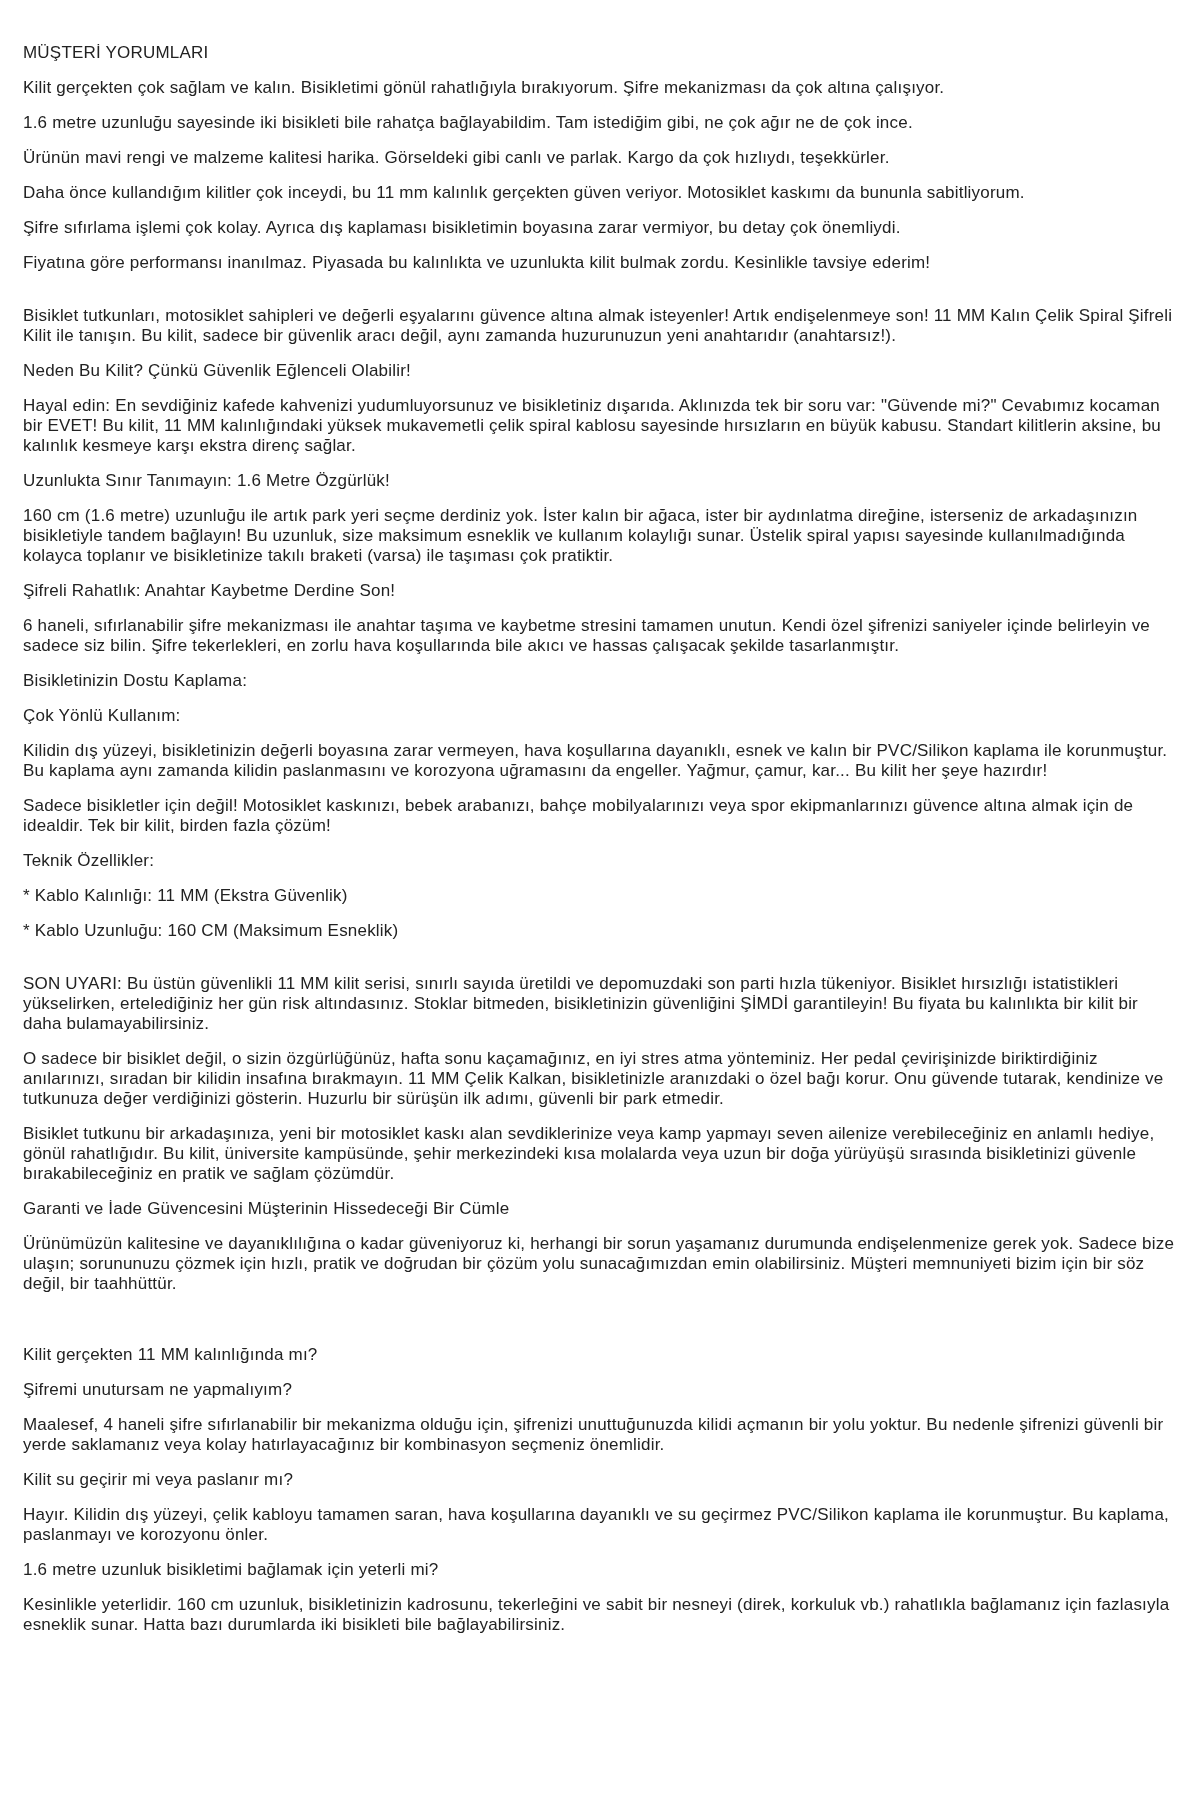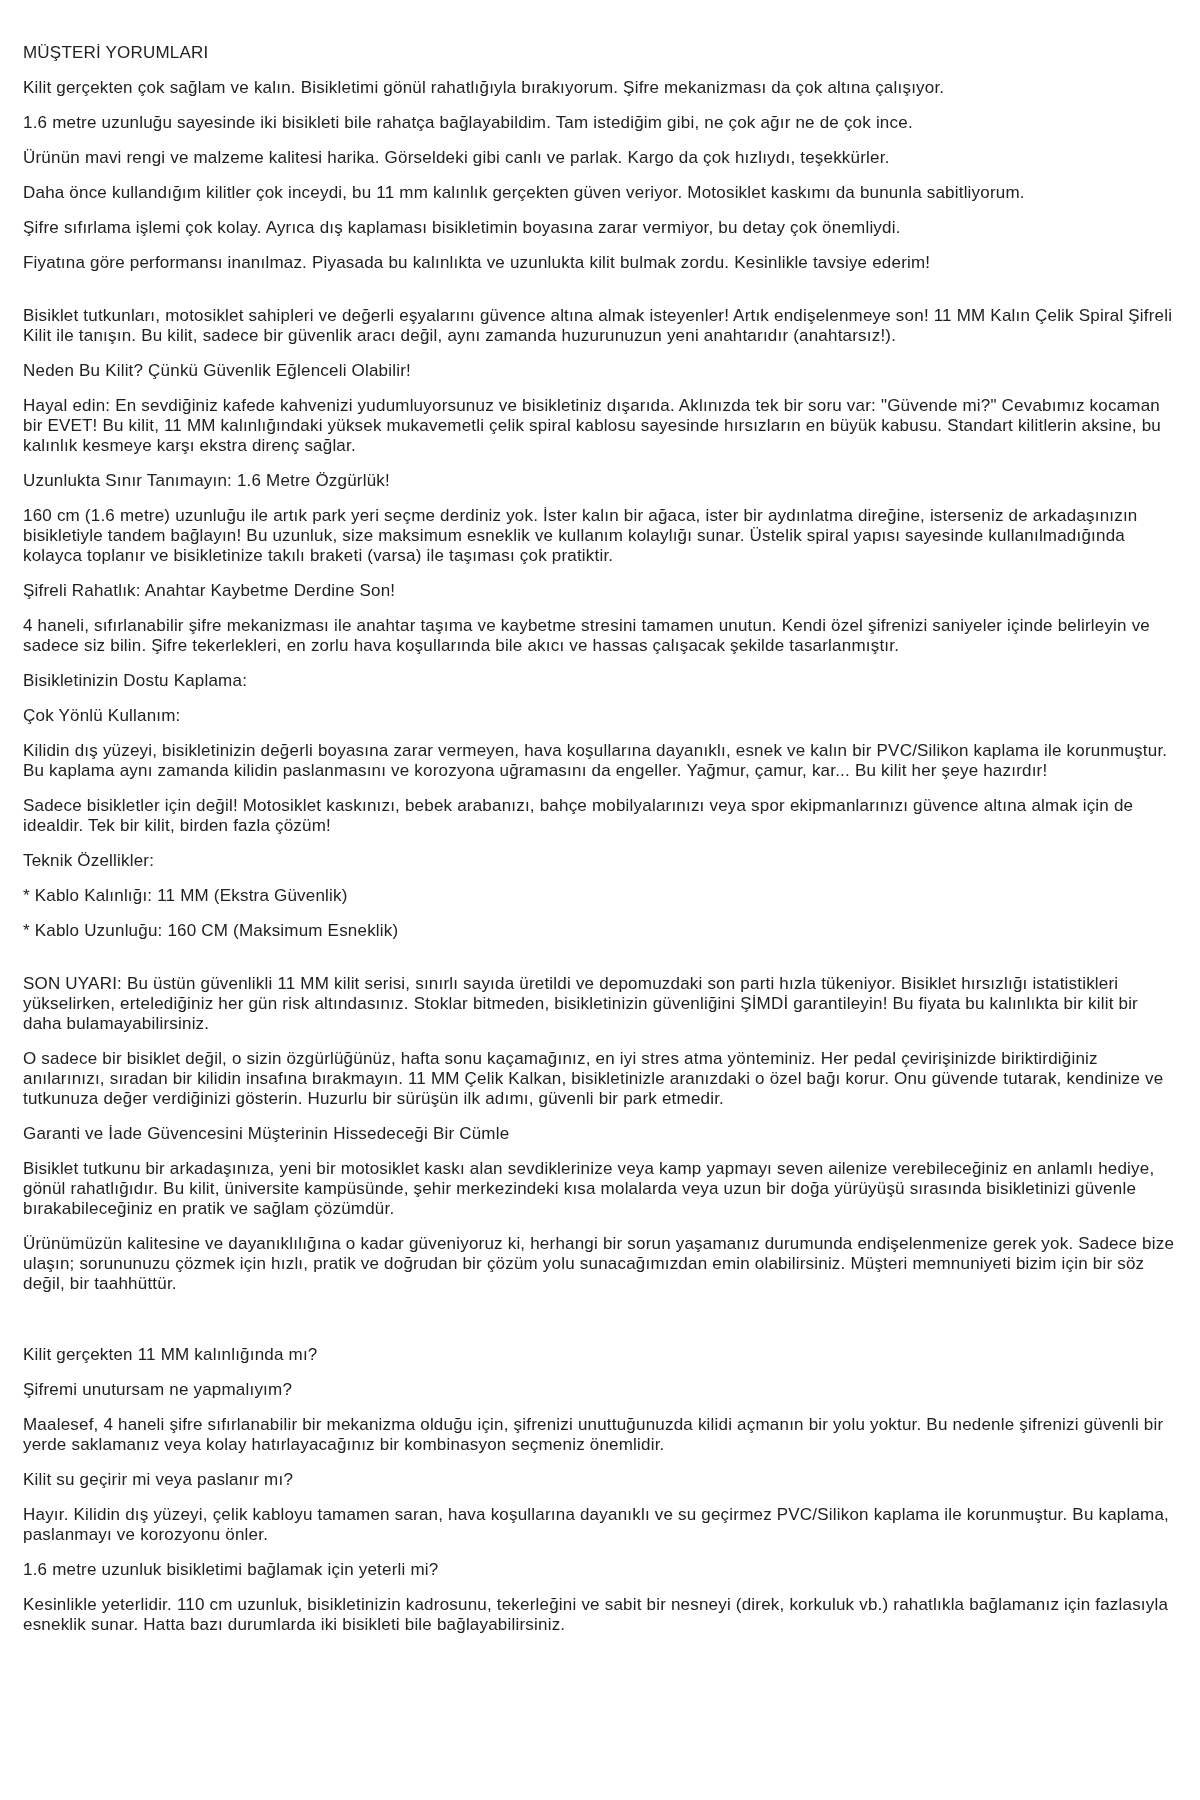--- a/index.html
+++ b/index.html
@@ -50,50 +50,50 @@
 
   <p class="para">Bisiklet tutkunları, motosiklet sahipleri ve değerli eşyalarını güvence altına almak isteyenler! Artık endişelenmeye son! 11 MM Kalın Çelik Spiral Şifreli Kilit ile tanışın. Bu kilit, sadece bir güvenlik aracı değil, aynı zamanda huzurunuzun yeni anahtarıdır (anahtarsız!).</p>
 
   <p class="para">Neden Bu Kilit? Çünkü Güvenlik Eğlenceli Olabilir!</p>
   <p class="para">Hayal edin: En sevdiğiniz kafede kahvenizi yudumluyorsunuz ve bisikletiniz dışarıda. Aklınızda tek bir soru var: "Güvende mi?" Cevabımız kocaman bir EVET! Bu kilit, 11 MM kalınlığındaki yüksek mukavemetli çelik spiral kablosu sayesinde hırsızların en büyük kabusu. Standart kilitlerin aksine, bu kalınlık kesmeye karşı ekstra direnç sağlar.</p>
 
   <p class="para">Uzunlukta Sınır Tanımayın: 1.6 Metre Özgürlük!</p>
   <p class="para">160 cm (1.6 metre) uzunluğu ile artık park yeri seçme derdiniz yok. İster kalın bir ağaca, ister bir aydınlatma direğine, isterseniz de arkadaşınızın bisikletiyle tandem bağlayın! Bu uzunluk, size maksimum esneklik ve kullanım kolaylığı sunar. Üstelik spiral yapısı sayesinde kullanılmadığında kolayca toplanır ve bisikletinize takılı braketi (varsa) ile taşıması çok pratiktir.</p>
 
   <p class="para">Şifreli Rahatlık: Anahtar Kaybetme Derdine Son!</p>
-  <p class="para">4 haneli, sıfırlanabilir şifre mekanizması ile anahtar taşıma ve kaybetme stresini tamamen unutun. Kendi özel şifrenizi saniyeler içinde belirleyin ve sadece siz bilin. Şifre tekerlekleri, en zorlu hava koşullarında bile akıcı ve hassas çalışacak şekilde tasarlanmıştır.</p>
+  <p class="para">6 haneli, sıfırlanabilir şifre mekanizması ile anahtar taşıma ve kaybetme stresini tamamen unutun. Kendi özel şifrenizi saniyeler içinde belirleyin ve sadece siz bilin. Şifre tekerlekleri, en zorlu hava koşullarında bile akıcı ve hassas çalışacak şekilde tasarlanmıştır.</p>
 
   <p class="para">Bisikletinizin Dostu Kaplama:</p>
   <p class="para">Çok Yönlü Kullanım:</p>
 
   <p class="para">Kilidin dış yüzeyi, bisikletinizin değerli boyasına zarar vermeyen, hava koşullarına dayanıklı, esnek ve kalın bir PVC/Silikon kaplama ile korunmuştur. Bu kaplama aynı zamanda kilidin paslanmasını ve korozyona uğramasını da engeller. Yağmur, çamur, kar... Bu kilit her şeye hazırdır!</p>
   <p class="para">Sadece bisikletler için değil! Motosiklet kaskınızı, bebek arabanızı, bahçe mobilyalarınızı veya spor ekipmanlarınızı güvence altına almak için de idealdir. Tek bir kilit, birden fazla çözüm!</p>
 
   <p class="para">Teknik Özellikler:</p>
   <p class="para">* Kablo Kalınlığı: 11 MM (Ekstra Güvenlik)</p>
   <p class="para">* Kablo Uzunluğu: 160 CM (Maksimum Esneklik)</p>
 
   <div class="gap"></div>
 
   <p class="para">SON UYARI: Bu üstün güvenlikli 11 MM kilit serisi, sınırlı sayıda üretildi ve depomuzdaki son parti hızla tükeniyor. Bisiklet hırsızlığı istatistikleri yükselirken, ertelediğiniz her gün risk altındasınız. Stoklar bitmeden, bisikletinizin güvenliğini ŞİMDİ garantileyin! Bu fiyata bu kalınlıkta bir kilit bir daha bulamayabilirsiniz.</p>
   <p class="para">O sadece bir bisiklet değil, o sizin özgürlüğünüz, hafta sonu kaçamağınız, en iyi stres atma yönteminiz. Her pedal çevirişinizde biriktirdiğiniz anılarınızı, sıradan bir kilidin insafına bırakmayın. 11 MM Çelik Kalkan, bisikletinizle aranızdaki o özel bağı korur. Onu güvende tutarak, kendinize ve tutkunuza değer verdiğinizi gösterin. Huzurlu bir sürüşün ilk adımı, güvenli bir park etmedir.</p>
+  <p class="para">Bisiklet tutkunu bir arkadaşınıza, yeni bir motosiklet kaskı alan sevdiklerinize veya kamp yapmayı seven ailenize verebileceğiniz en anlamlı hediye, gönül rahatlığıdır. Bu kilit, üniversite kampüsünde, şehir merkezindeki kısa molalarda veya uzun bir doğa yürüyüşü sırasında bisikletinizi güvenle bırakabileceğiniz en pratik ve sağlam çözümdür.</p>
+
   <p class="para">Garanti ve İade Güvencesini Müşterinin Hissedeceği Bir Cümle</p>
-
-  <p class="para">Bisiklet tutkunu bir arkadaşınıza, yeni bir motosiklet kaskı alan sevdiklerinize veya kamp yapmayı seven ailenize verebileceğiniz en anlamlı hediye, gönül rahatlığıdır. Bu kilit, üniversite kampüsünde, şehir merkezindeki kısa molalarda veya uzun bir doğa yürüyüşü sırasında bisikletinizi güvenle bırakabileceğiniz en pratik ve sağlam çözümdür.</p>
   <p class="para">Ürünümüzün kalitesine ve dayanıklılığına o kadar güveniyoruz ki, herhangi bir sorun yaşamanız durumunda endişelenmenize gerek yok. Sadece bize ulaşın; sorununuzu çözmek için hızlı, pratik ve doğrudan bir çözüm yolu sunacağımızdan emin olabilirsiniz. Müşteri memnuniyeti bizim için bir söz değil, bir taahhüttür.</p>
 
   <div class="gap"></div>
 
 
   <div class="gap"></div>
 
   <p class="para">Kilit gerçekten 11 MM kalınlığında mı?</p>
 
   <p class="para">Şifremi unutursam ne yapmalıyım?</p>
   <p class="para">Maalesef, 4 haneli şifre sıfırlanabilir bir mekanizma olduğu için, şifrenizi unuttuğunuzda kilidi açmanın bir yolu yoktur. Bu nedenle şifrenizi güvenli bir yerde saklamanız veya kolay hatırlayacağınız bir kombinasyon seçmeniz önemlidir.</p>
 
   <p class="para">Kilit su geçirir mi veya paslanır mı?</p>
   <p class="para">Hayır. Kilidin dış yüzeyi, çelik kabloyu tamamen saran, hava koşullarına dayanıklı ve su geçirmez PVC/Silikon kaplama ile korunmuştur. Bu kaplama, paslanmayı ve korozyonu önler.</p>
 
   <p class="para">1.6 metre uzunluk bisikletimi bağlamak için yeterli mi?</p>
-  <p class="para">Kesinlikle yeterlidir. 110 cm uzunluk, bisikletinizin kadrosunu, tekerleğini ve sabit bir nesneyi (direk, korkuluk vb.) rahatlıkla bağlamanız için fazlasıyla esneklik sunar. Hatta bazı durumlarda iki bisikleti bile bağlayabilirsiniz.</p>
+  <p class="para">Kesinlikle yeterlidir. 160 cm uzunluk, bisikletinizin kadrosunu, tekerleğini ve sabit bir nesneyi (direk, korkuluk vb.) rahatlıkla bağlamanız için fazlasıyla esneklik sunar. Hatta bazı durumlarda iki bisikleti bile bağlayabilirsiniz.</p>
 
 </main>
 
 </body></html>

